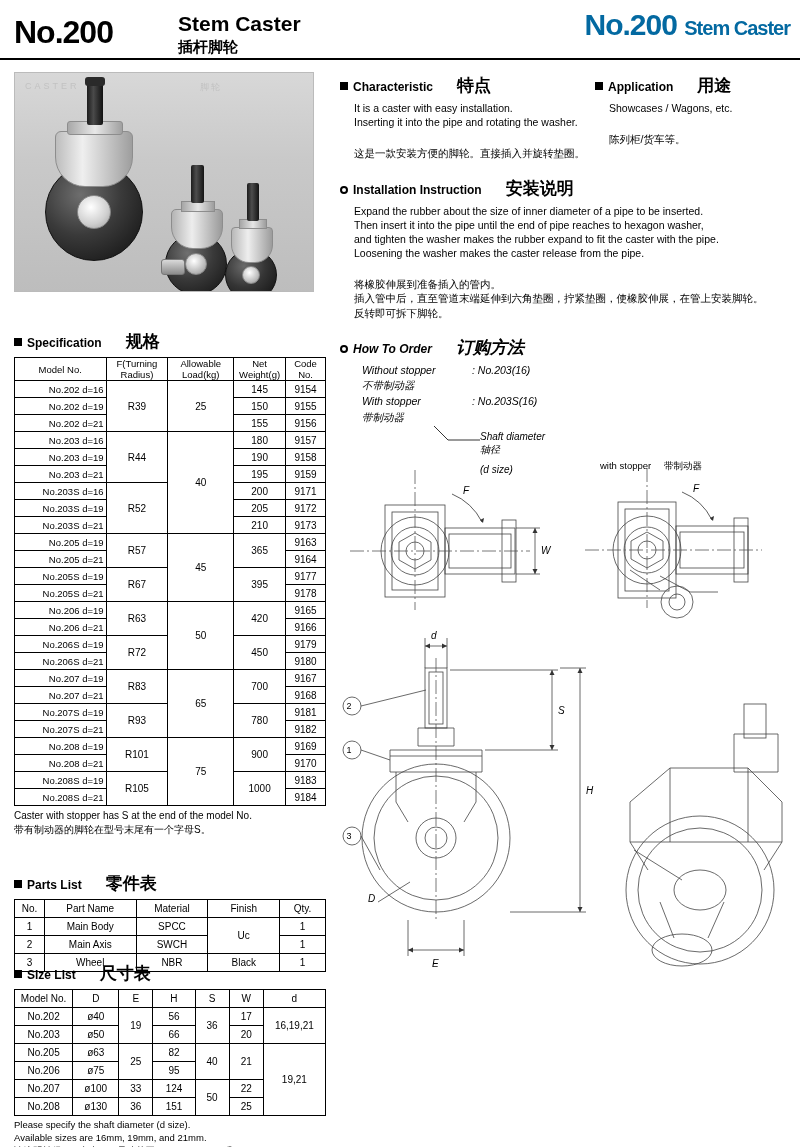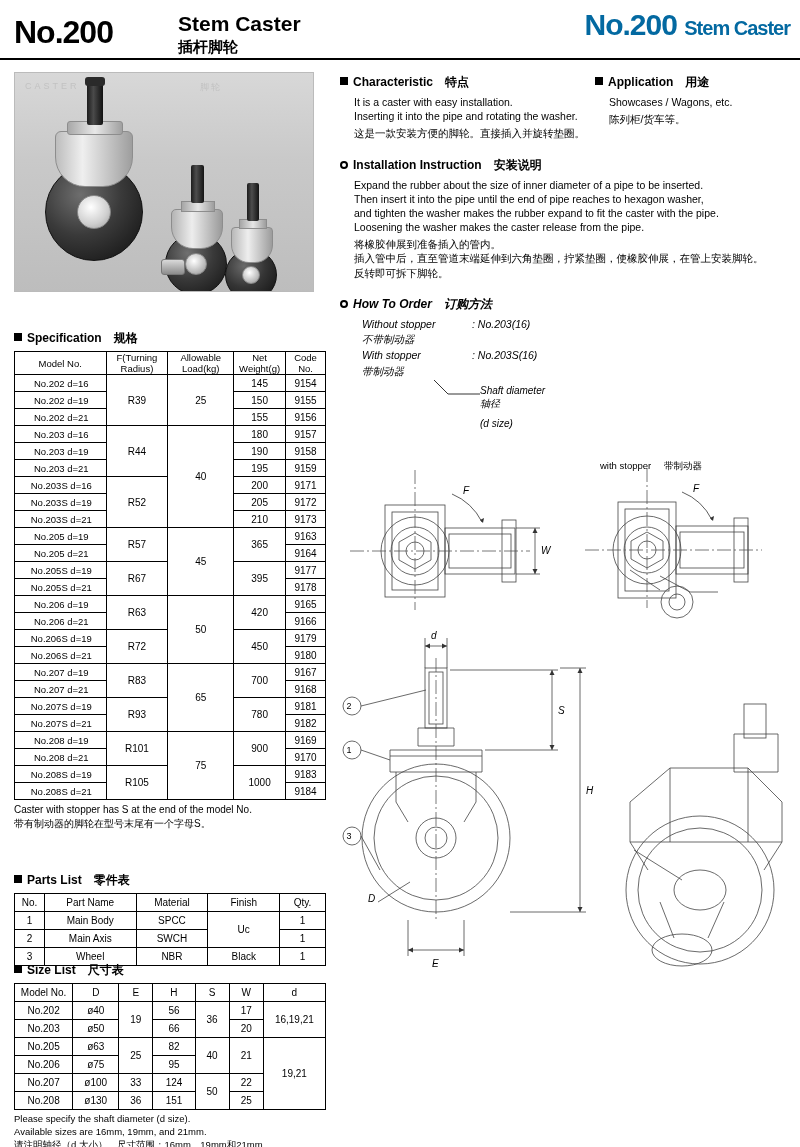--- a/index.html
+++ b/index.html
@@ -105,45 +105,45 @@
     border-radius:4px 4px 18px 18px;}
   .c3-plate { left:224px; top:146px; width:28px; height:10px;
     background:linear-gradient(90deg,#a6a6a6,#e6e6e6,#9d9d9d); border:1px solid #8d8d8d;}
   .c3-stem { left:232px; top:110px; width:12px; height:38px;
     background:linear-gradient(90deg,#1c1c1c,#4d4d4d 40%,#141414); border-radius:2px;}
 
   
   .sec-h { font-weight:bold; font-size:12px; margin:0 0 4px 0; }
   .sec-h .sq { display:inline-block; width:8px; height:8px; background:#000; margin-right:5px; vertical-align:1px;}
   .sec-h .dot { display:inline-block; width:8px; height:8px; border-radius:50%; border:2px solid #000; margin-right:5px; vertical-align:0px;}
-  .sec-h .cn { font-weight:bold; margin-left:12px; font-size:12px;}
+  .sec-h .cn { font-weight:bold; margin-left:24px; font-size:17px;}
 
   
   .right { position:absolute; left:340px; top:74px; width:450px; }
   .rc-row { display:flex; }
   .rc-left { width:255px; }
   .rc-right { width:190px; }
   .rc-body { font-size:10.5px; line-height:1.35; margin:2px 0 0 14px;}
-  .rc-body .cn { margin-top:3px; }
+  .rc-body .cn { margin-top:17px; }
 
   .install { margin-top:16px; }
   .install .rc-body { margin-left:14px; }
 
   .howto { margin-top:16px;font-style:italic; }
   .howto-lines { margin-left:22px; font-size:10.5px; line-height:1.5; }
   .howto-lines .lbl { display:inline-block; width:110px; }
 
   
   table { border-collapse:collapse;padding-left:40px; }
   .spec-tbl { width:312px; font-size:10px; }
   .spec-tbl th, .spec-tbl td {
     border:1px solid #000; text-align:center; height:17px; padding:0 2px;
   }
   .spec-tbl th { font-weight:normal; font-size:9.5px; }
-  .spec-tbl td.model { text-align:center; padding-left:4px; font-size:9.5px;margin-left:16px;}
+  .spec-tbl td.model { text-align:right; padding-left:4px; font-size:9.5px;margin-left:16px;}
   .note { font-size:10px; line-height:1.35; margin-top:3px;}
 
   .parts-tbl { width:312px; font-size:10px; }
   .parts-tbl th, .parts-tbl td { border:1px solid #000; height:18px; text-align:center; padding:0 3px;}
   .parts-tbl th { font-weight:normal; }
 
   .size-tbl { width:312px; font-size:10px; }
   .size-tbl th, .size-tbl td { border:1px solid #000; height:18px; text-align:center; padding:0 3px; }
   .size-tbl th { font-weight:normal; }
 

